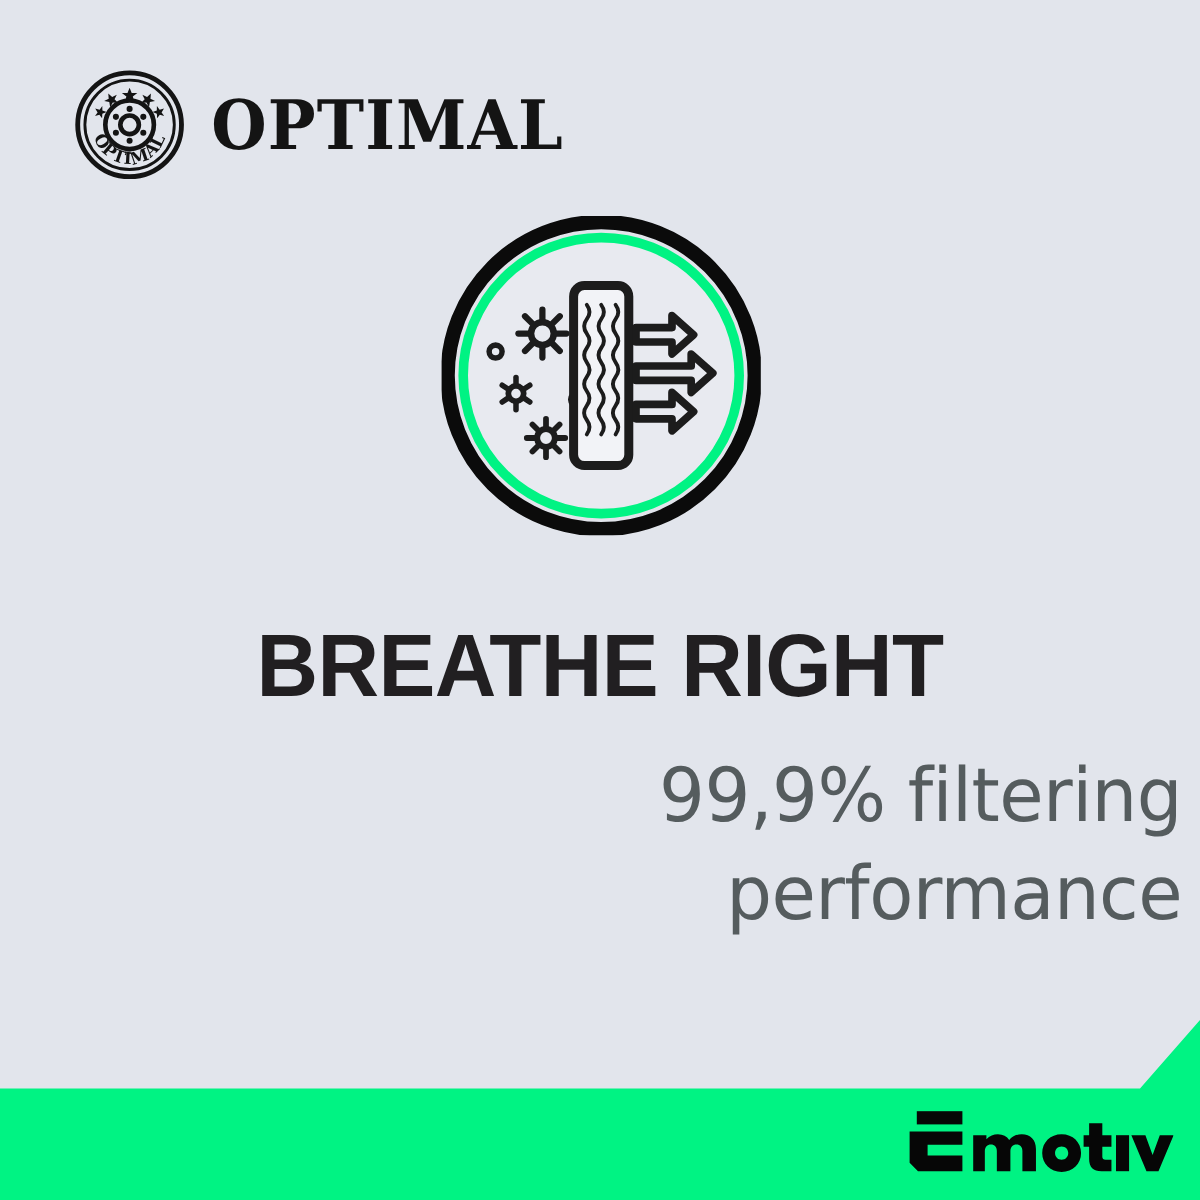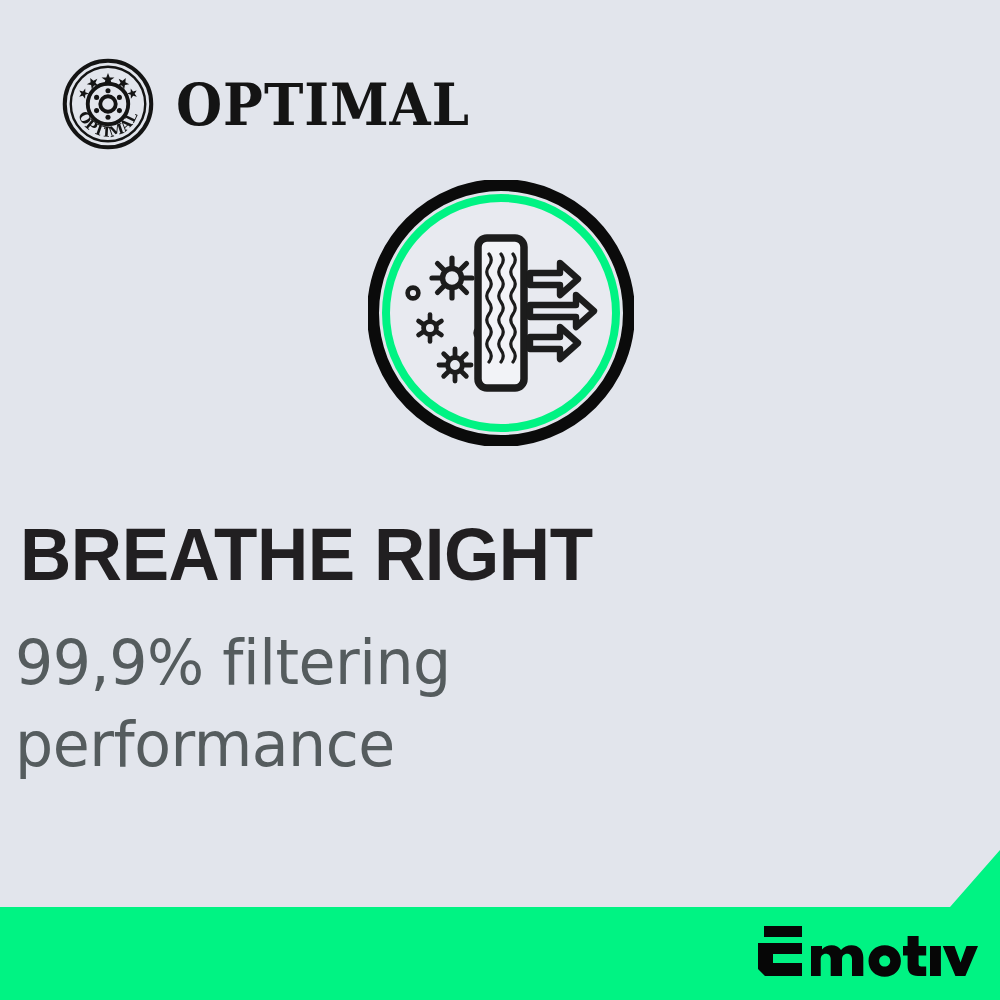--- a/index.html
+++ b/index.html
@@ -49,39 +49,39 @@
     height: 266px;
   }
   #feature-icon svg { display: block; width: 100%; height: 100%; }
 
   
   #headline-block {
     position: absolute;
     left: 0;
     right: 0;
     top: 518px;
-    text-align: left;
+    text-align: center;
   }
   #headline {
     font-family: "Liberation Sans", "DejaVu Sans", sans-serif;
     font-weight: bold;
     font-size: 74px;
     line-height: 1.0;
     letter-spacing: -0.5px;
     color: #211f21;
     margin: 0;
     transform: scaleX(0.96);
   }
 
   #subheadline-block {
     position: absolute;
     left: 0;
     right: 0;
     top: 622px;
-    text-align: left;
+    text-align: right;
   }
   .subheadline-line {
     font-family: "DejaVu Sans", "Liberation Sans", sans-serif;
     font-weight: normal;
     font-size: 62px;
     line-height: 1.32;
     letter-spacing: -0.5px;
     color: #555c5e;
     display: block;
     transform: scaleX(0.97);

